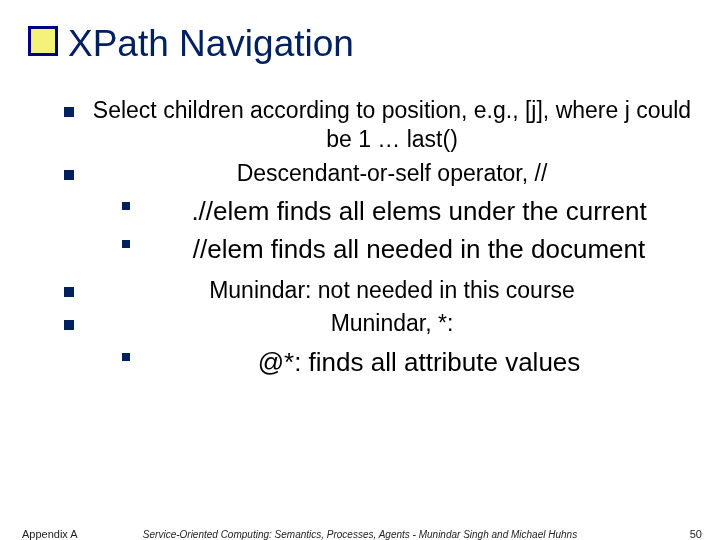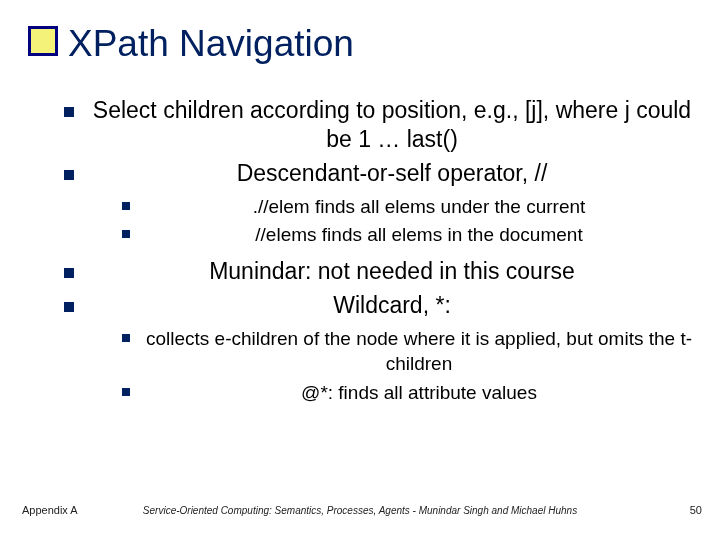--- a/index.html
+++ b/index.html
@@ -6,23 +6,23 @@
   html, body { width: 720px; height: 540px; background: #fff; font-family: Verdana, Geneva, sans-serif; color: #000; overflow: hidden; }
   .slide { position: relative; width: 720px; height: 540px; padding: 8px; }
   .title-row { position: absolute; top: 14px; left: 28px; right: 20px; height: 60px; display: flex; align-items: center; }
   .title-box { width: 30px; height: 30px; border: 3px solid #000080; background: #f5f27a; flex: 0 0 auto; margin-right: 10px; margin-top: -6px; }
   .title-text { font-size: 37px; color: #002060; font-family: Verdana, Geneva, sans-serif; }
   .content { position: absolute; top: 96px; left: 62px; right: 26px; text-align: center; }
   ul.lvl1 { list-style: none; }
   ul.lvl1 > li { position: relative; padding-left: 28px; font-size: 23px; line-height: 1.28; margin-bottom: 4px; }
   ul.lvl1 > li::before { content: ""; position: absolute; left: 2px; top: 11px; width: 10px; height: 10px; background: #002060; }
   ul.lvl2 { list-style: none; margin-top: 6px; margin-bottom: 10px; }
-  ul.lvl2 > li { position: relative; padding-left: 24px; font-size: 19px; line-height: 1.32; margin-left: 30px; margin-bottom: 3px; }
+  ul.lvl2 > li { position: relative; padding-left: 24px; font-size: 26px; line-height: 1.32; margin-left: 30px; margin-bottom: 3px; }
   ul.lvl2 > li::before { content: ""; position: absolute; left: 2px; top: 8px; width: 8px; height: 8px; background: #002060; }
-  .footer { position: absolute; bottom: 24px; left: 0; width: 720px; display: flex; align-items: center; font-size: 11px; color: #222; }
+  .footer { position: absolute; bottom: 0; left: 0; width: 720px; display: flex; align-items: center; font-size: 11px; color: #222; }
   .foot-left { position: absolute; left: 22px; bottom: 0; font-size: 11px; }
   .foot-center { width: 100%; text-align: center; font-style: italic; font-size: 10px; }
   .foot-right { position: absolute; right: 18px; bottom: 0; font-size: 11px; }
 </style>
 </head>
 <body>
 
 <div class="slide">
 
   <div class="title-row">
@@ -30,28 +30,27 @@
     <div class="title-text">XPath Navigation</div>
   </div>
 
   <div class="content">
     <ul class="lvl1">
       <li>Select children according to position, e.g., [j], where j could be 1 … last()</li>
       <li>
         <span>Descendant-or-self operator, //</span>
         <ul class="lvl2">
           <li>.//elem finds all elems under the current</li>
-          <li>//elems finds all elems in the document</li>
+          <li>//elem finds all needed in the document</li>
         </ul>
       </li>
       <li>Munindar: not needed in this course</li>
       <li>
-        <span>Wildcard, *:</span>
+        <span>Munindar, *:</span>
         <ul class="lvl2">
-          <li>collects e-children of the node where it is applied, but omits the t-children</li>
           <li>@*: finds all attribute values</li>
         </ul>
       </li>
     </ul>
   </div>
 
   <div class="footer">
     <div class="foot-left">Appendix A</div>
     <div class="foot-center">Service-Oriented Computing: Semantics, Processes, Agents - Munindar Singh and Michael Huhns</div>
     <div class="foot-right">50</div>

